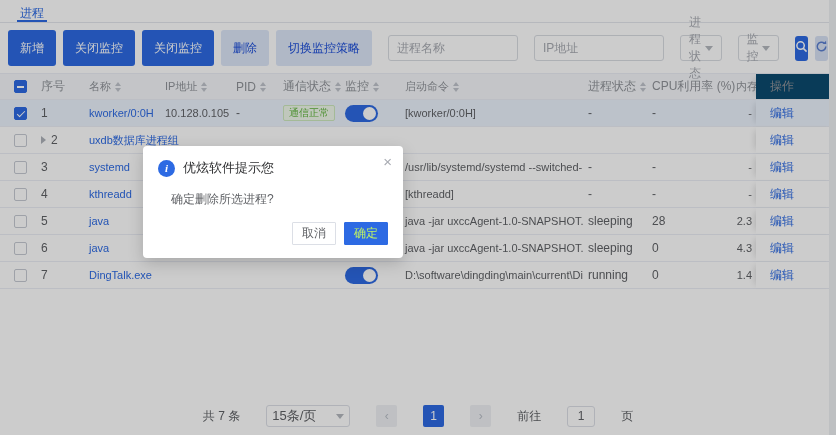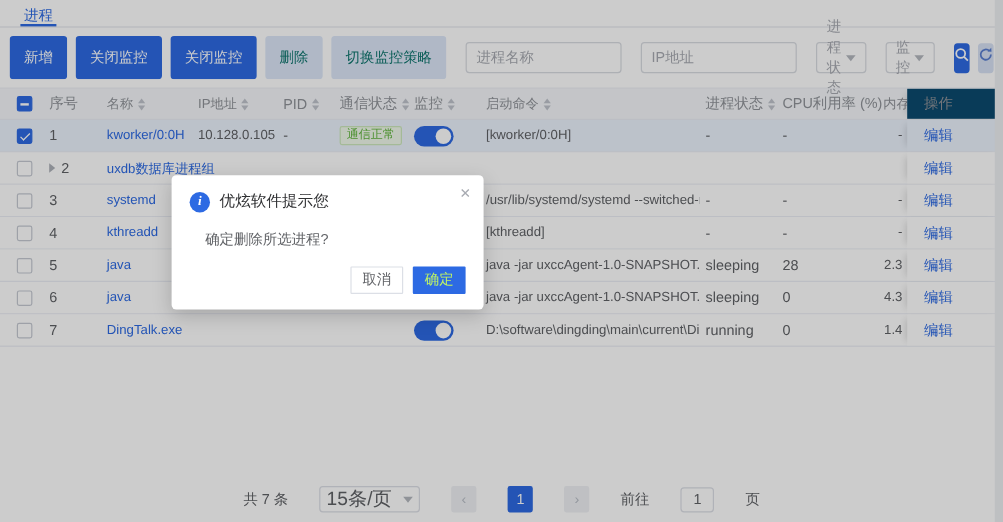--- a/index.html
+++ b/index.html
@@ -11,21 +11,21 @@
     width:836px;height:435px;position:relative;overflow:hidden;background:#fff;
     font-family:"Liberation Sans","DejaVu Sans",sans-serif;color:var(--txt);
   }
   
   .tabbar{height:23px;border-bottom:1px solid #e4e7ed;padding-left:17px;display:flex}
   .tab{font-size:12px;color:var(--primary);padding:5px 3px 2px;border-bottom:2px solid var(--primary);cursor:pointer}
   
   .toolbar{display:flex;align-items:center;padding:7px 8px;gap:7px}
   .btn{height:36px;padding:0 11px;border-radius:3px;font-size:12px;display:inline-flex;align-items:center;cursor:pointer;border:1px solid transparent;white-space:nowrap}
   .btn.primary{background:var(--primary);color:#fff}
-  .btn.plain{background:#dce6f8;color:#0f766e}
+  .btn.plain{background:#dce6f8;color:#1d4ed8}
   .tb-input{height:26px;width:130px;border:1px solid #d9dce2;border-radius:3px;padding:0 8px;font-size:12px;color:var(--txt);background:#fff;outline:none}
   .tb-input::placeholder{color:#a8abb2}
   .tb-select{height:26px;width:118px;border:1px solid #d9dce2;border-radius:3px;padding:0 8px;font-size:12px;color:#a8abb2;background:#fff;display:flex;align-items:center;justify-content:space-between;cursor:pointer}
   .chev{width:0;height:0;border-left:4px solid transparent;border-right:4px solid transparent;border-top:5px solid #b4b8bf}
   .icon-btn{width:25px;height:25px;border-radius:3px;display:flex;align-items:center;justify-content:center;cursor:pointer}
   .icon-btn.search{background:var(--primary)}
   .icon-btn.refresh{background:#d7e1f4}
   .ml{margin-left:9px}
   
   .table{font-size:12px;border-top:1px solid var(--border)}
@@ -57,21 +57,21 @@
   .cb.checked::after{content:"";position:absolute;left:4px;top:1px;width:3px;height:7px;border:solid #fff;border-width:0 1.5px 1.5px 0;transform:rotate(45deg)}
   .cb.indet{background:var(--primary);border-color:var(--primary)}
   .cb.indet::after{content:"";position:absolute;left:2px;top:5px;width:7px;height:2px;background:#fff}
   .expand{width:0;height:0;border-top:4px solid transparent;border-bottom:4px solid transparent;border-left:5px solid #aeb2ba;margin-right:5px;cursor:pointer}
   .sort{display:inline-flex;flex-direction:column;margin-left:4px;gap:2px}
   .sort i{display:block;width:0;height:0;border-left:3.5px solid transparent;border-right:3.5px solid transparent}
   .sort .u{border-bottom:4px solid #c0c4cc}
   .sort .d{border-top:4px solid #c0c4cc}
   
   .pager{position:absolute;left:0;right:0;bottom:8px;display:flex;justify-content:center;align-items:center;gap:26px;font-size:12px;color:var(--txt)}
-  .psize{width:84px;height:22px;border:1px solid #dcdfe6;border-radius:3px;font-size:16px;display:flex;align-items:center;justify-content:space-between;padding:0 5px;cursor:pointer;background:#fff}
+  .psize{width:84px;height:22px;border:1px solid #dcdfe6;border-radius:3px;font-size:13px;display:flex;align-items:center;justify-content:space-between;padding:0 5px;cursor:pointer;background:#fff}
   .pbtn{min-width:21px;height:22px;background:#eff1f4;border-radius:2px;color:#b9bec7;display:flex;align-items:center;justify-content:center;font-size:12px;cursor:pointer}
   .pbtn.active{background:var(--primary);color:#fff}
   .goto-input{width:28px;height:21px;border:1px solid #dcdfe6;border-radius:3px;text-align:center;font-size:12px;color:var(--txt);outline:none}
   .scroll-strip{position:absolute;right:0;top:0;width:7px;height:100%;background:#eef0f3;z-index:30}
   
   .mask{position:absolute;inset:0;background:rgba(0,0,0,.2);z-index:40}
   .dialog{position:absolute;left:143px;top:146px;width:260px;height:112px;background:#fff;border-radius:4px;box-shadow:0 5px 16px rgba(0,0,0,.18);z-index:50;padding:13px 15px}
   .d-head{display:flex;align-items:center}
   .d-icon{width:17px;height:17px;border-radius:50%;background:var(--primary);color:#fff;font-size:11px;font-weight:bold;display:flex;align-items:center;justify-content:center;font-family:"Liberation Serif","DejaVu Serif",serif;font-style:italic}
   .d-title{font-size:13px;color:#303133;margin-left:8px}

